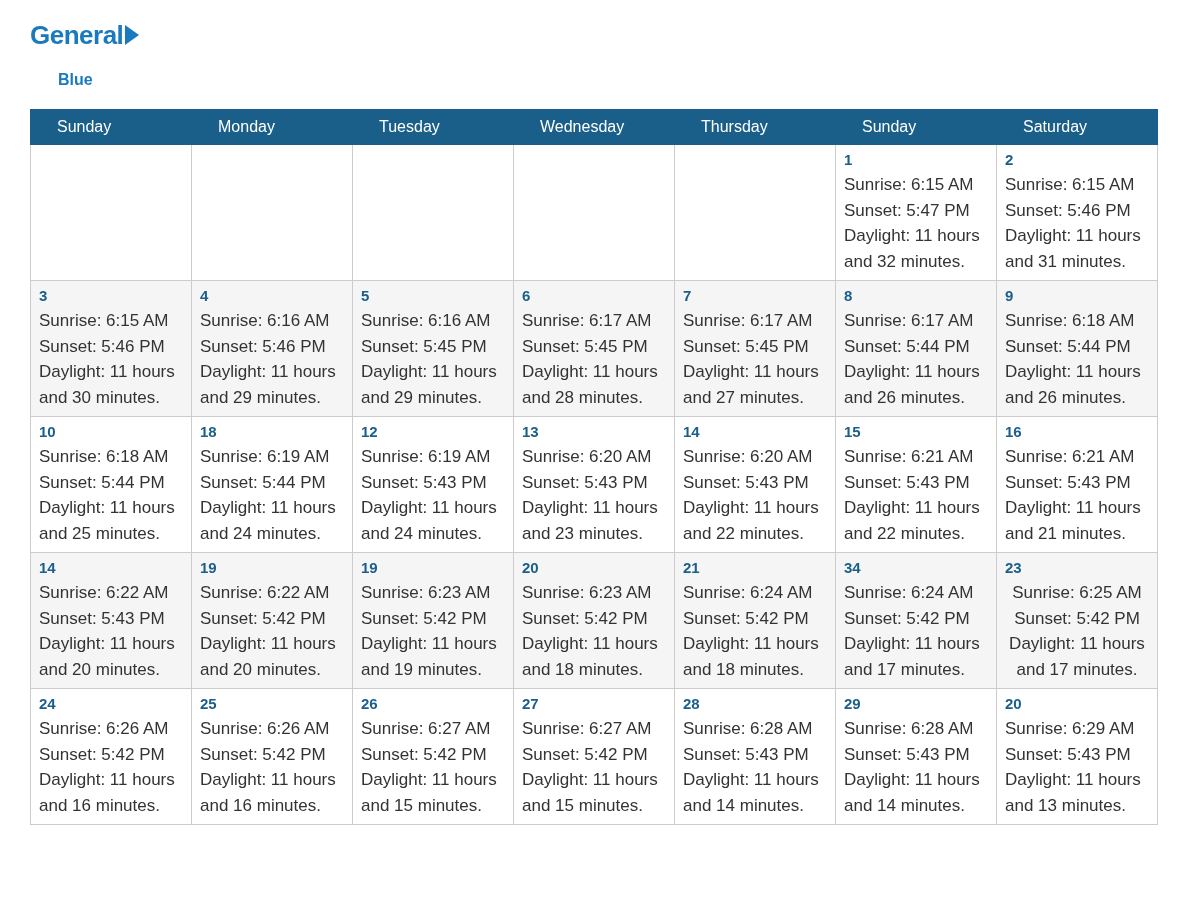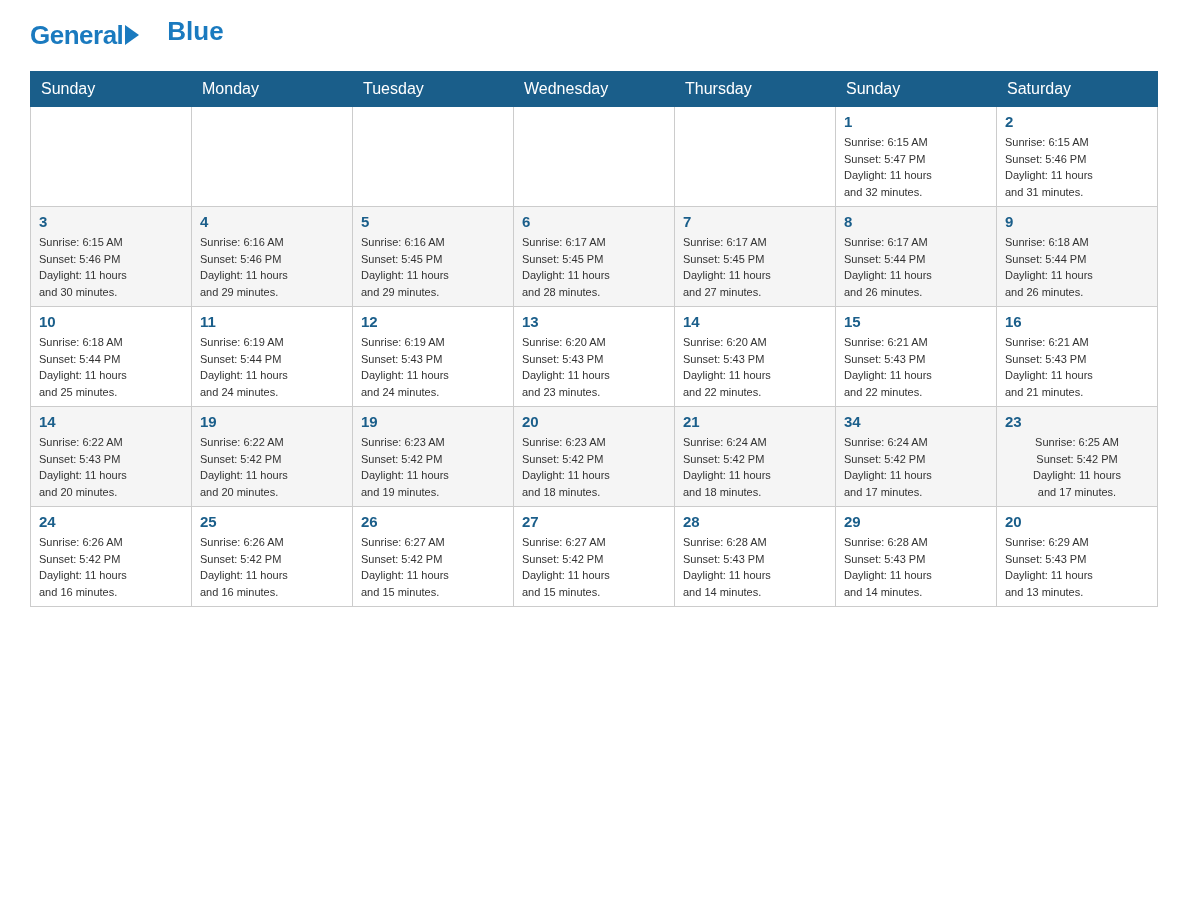--- a/index.html
+++ b/index.html
@@ -10,34 +10,35 @@
       color: #222;
     }
     .header {
       display: flex;
       justify-content: space-between;
       align-items: flex-start;
       margin-bottom: 20px;
     }
     .logo {
       display: flex;
-      flex-direction: row;
+      flex-direction: column;
       align-items: flex-start;
+      gap: 24px;
     }
     .logo-general {
       font-size: 26px;
       font-weight: bold;
       color: #333;
       letter-spacing: -0.5px;
     }
     .logo-general span {
       color: #1a7abf;
     }
     .logo-blue {
-      font-size: 26px;
+      font-size: 16px;
       font-weight: bold;
       color: #1a7abf;
       margin-top: -4px;
       margin-left: 28px;
     }
     .logo-arrow {
       display: inline-block;
       width: 0;
       height: 0;
       border-top: 10px solid transparent;
@@ -65,21 +66,21 @@
     .calendar {
       width: 100%;
       border-collapse: collapse;
       border: 1px solid #aaa;
     }
     .calendar th {
       background: #1a5e8a;
       color: #fff;
       font-size: 16px;
       font-weight: normal;
-      padding: 8px 10px;
+      padding: 8px 26px;
       text-align: left;
       border: 1px solid #1a5e8a;
     }
     .calendar td {
       vertical-align: top;
       border: 1px solid #ccc;
       padding: 6px 8px;
       min-height: 100px;
       width: 14.28%;
     }
@@ -89,21 +90,21 @@
     .calendar tr:nth-child(odd) td {
       background: #fff;
     }
     .day-number {
       font-size: 15px;
       font-weight: bold;
       color: #1a5e8a;
       margin-bottom: 4px;
     }
     .day-info {
-      font-size: 11px;
+      font-size: 17px;
       color: #333;
       line-height: 1.5;
     }
   </style>
 </head>
 <body>
 
 <div class="header">
   <div class="logo">
     <div class="logo-general">
@@ -204,21 +205,21 @@
       </tr>
       <tr>
         <td>
           <div class="day-number">10</div>
           <div class="day-info" style="white-space: pre-line;">Sunrise: 6:18 AM
 Sunset: 5:44 PM
 Daylight: 11 hours
 and 25 minutes.</div>
         </td>
         <td>
-          <div class="day-number">11</div>
+          <div class="day-number">18</div>
           <div class="day-info" style="white-space: pre-line;">Sunrise: 6:19 AM
 Sunset: 5:44 PM
 Daylight: 11 hours
 and 24 minutes.</div>
         </td>
         <td>
           <div class="day-number">12</div>
           <div class="day-info" style="white-space: pre-line;">Sunrise: 6:19 AM
 Sunset: 5:43 PM
 Daylight: 11 hours

